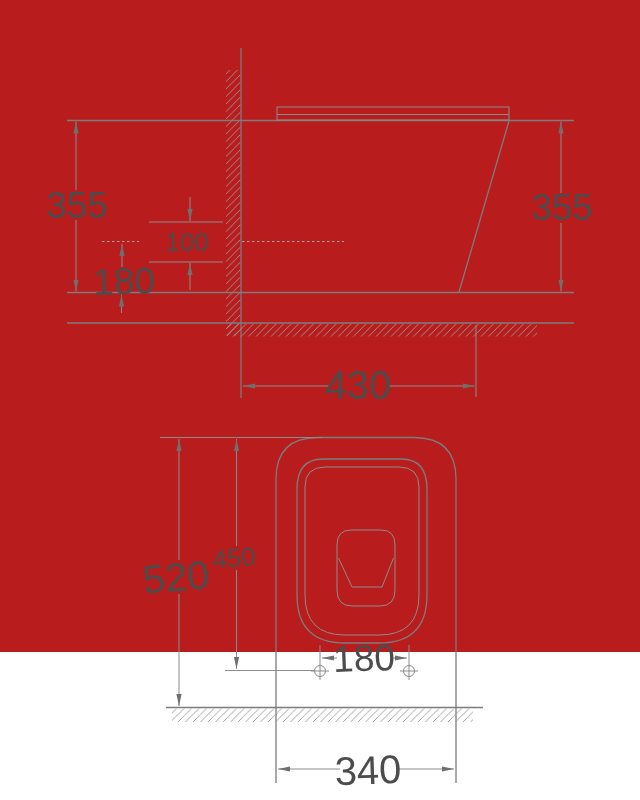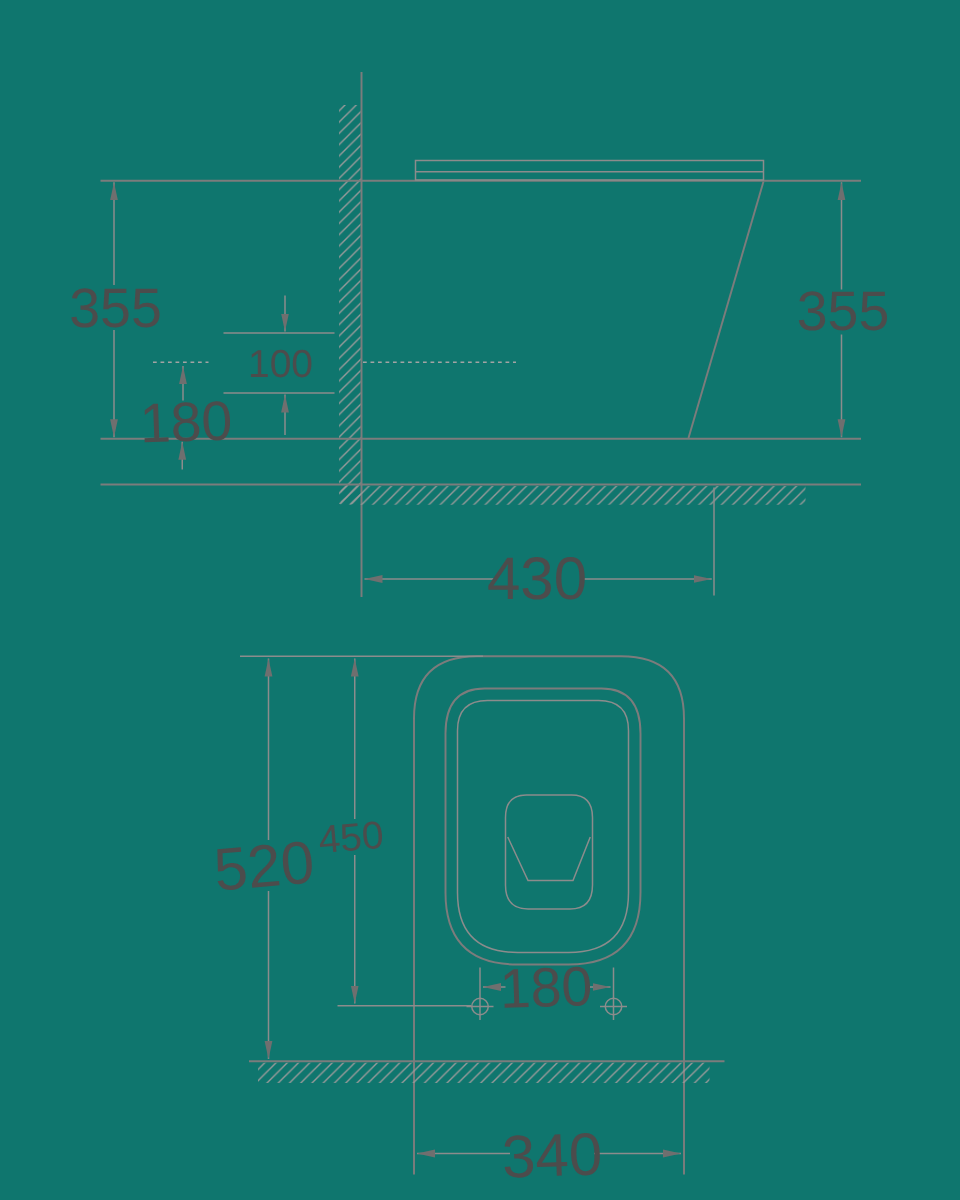--- a/index.html
+++ b/index.html
@@ -4,21 +4,21 @@
 <style>
   html,body{
     margin:0;
     padding:0;
     background:#ffffff;
     width:640px;
     height:800px;
     overflow:hidden;
     font-family:"Liberation Sans", sans-serif;
   }
-  .stage{position:relative;width:640px;height:800px;background:#0f766e;}
+  .stage{position:relative;width:640px;height:652px;background:#b91c1c;}
   svg{display:block;}
   .ln{stroke:#7c7c7c;stroke-width:1.3;fill:none;stroke-linecap:butt;}
   .thin{stroke:#8c8c8c;stroke-width:1;fill:none;}
   .dim{stroke:#8c8c8c;stroke-width:1;fill:none;}
   .dash{stroke:#a3a3a3;stroke-width:1;fill:none;stroke-dasharray:2.5 2.5;}
   .dimtxt{
     fill:#4c4c4c;
     font-family:"Liberation Sans", sans-serif;
     text-anchor:middle;
   }

